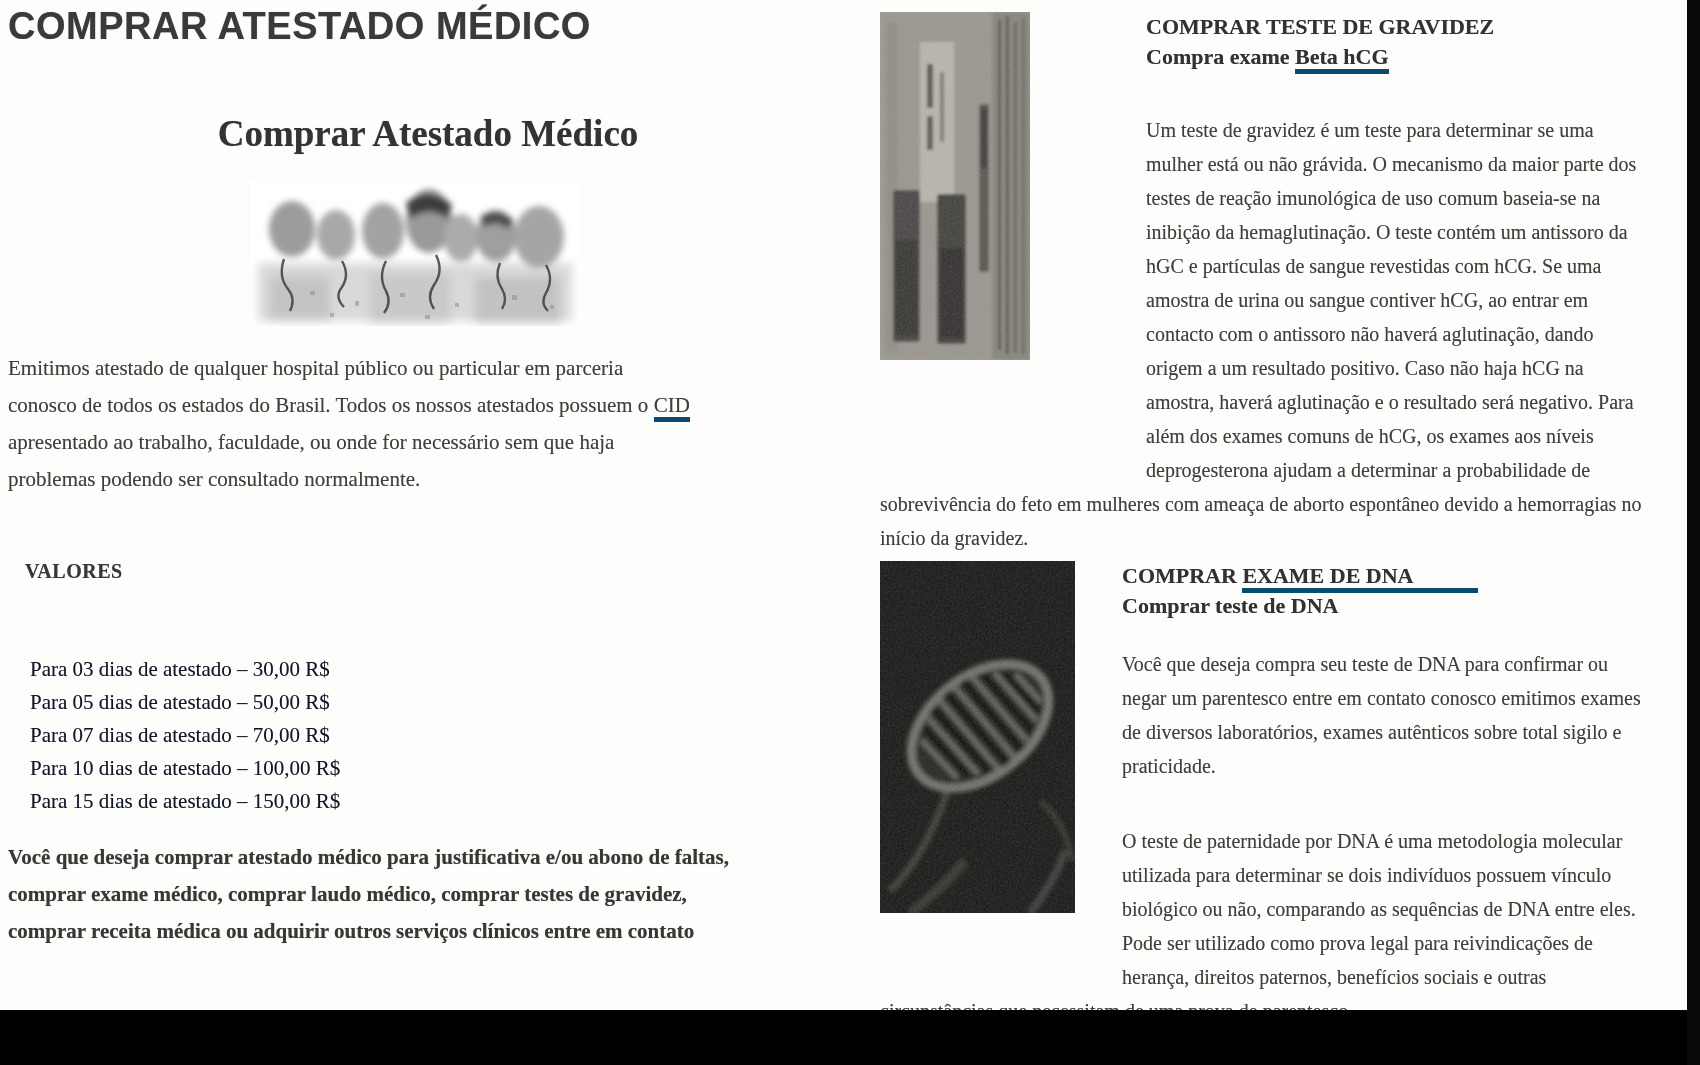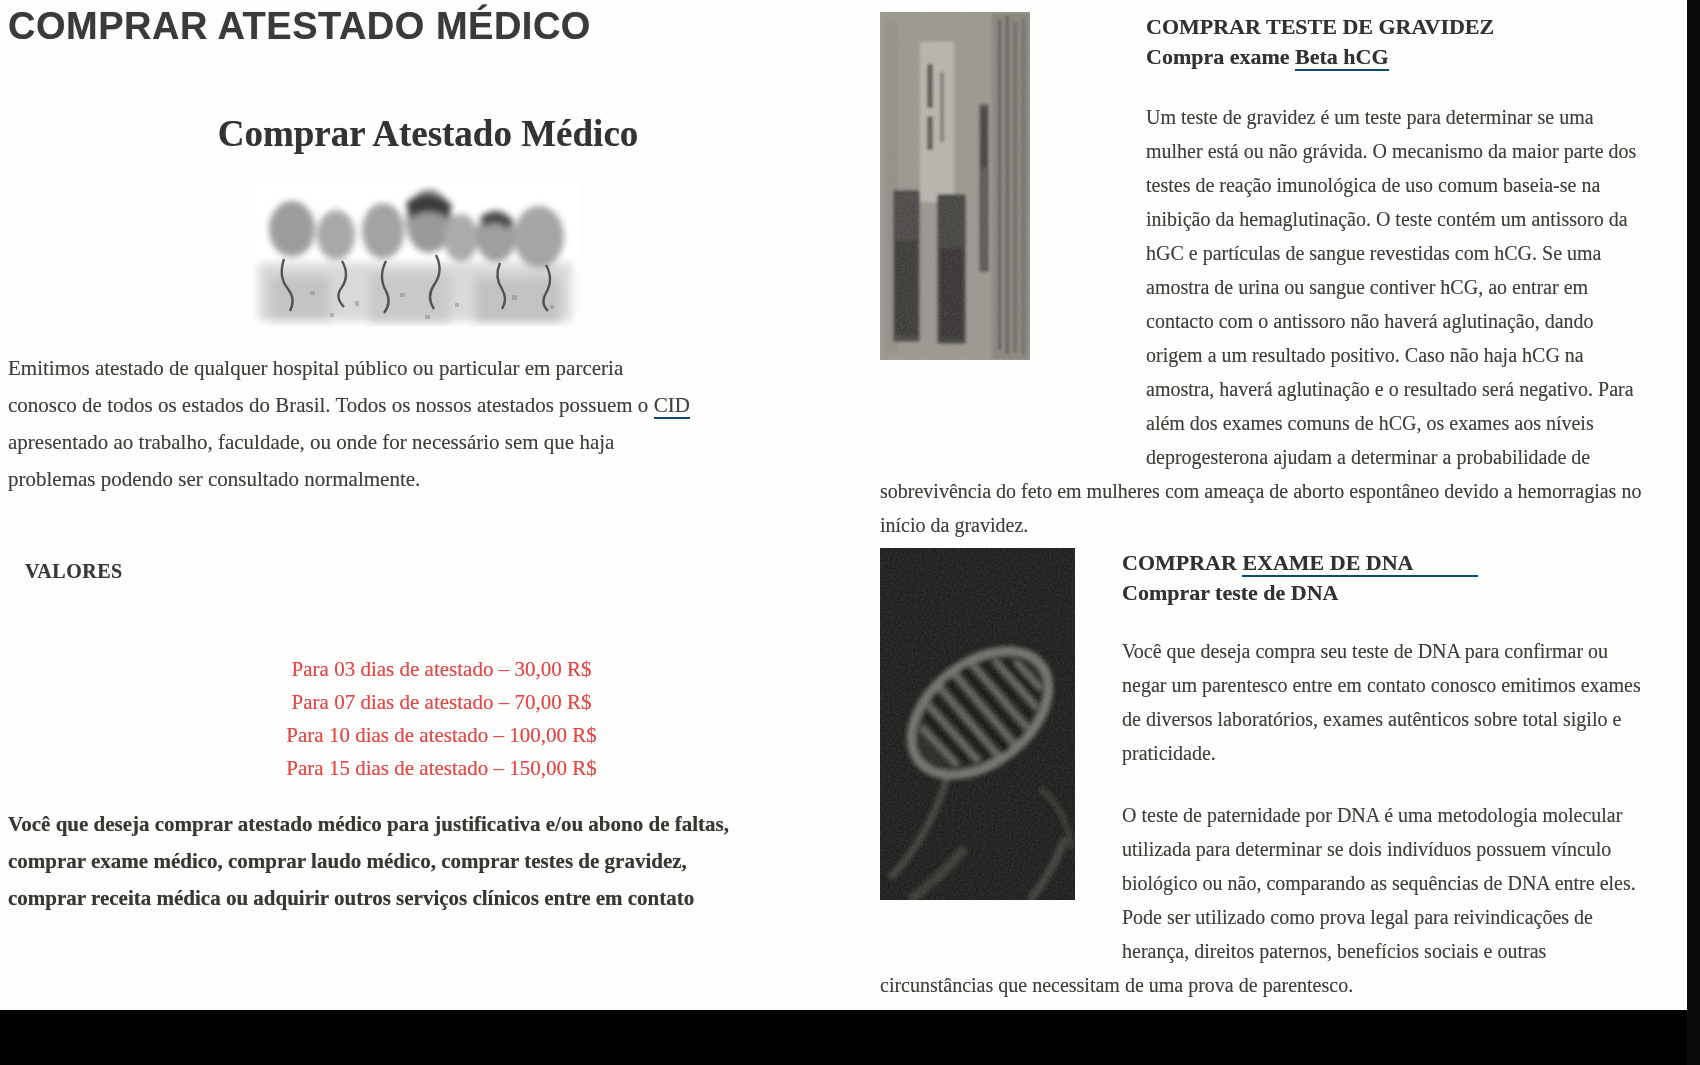--- a/index.html
+++ b/index.html
@@ -10,36 +10,36 @@
   .h1{font-family:"Liberation Sans",sans-serif;font-weight:800;font-size:38px;letter-spacing:.5px;
       color:#3a3a3a;margin:4px 0 0 0;white-space:nowrap;text-shadow:0 0 .7px rgba(58,58,58,.55);}
   .h2{font-weight:bold;font-size:37px;color:#333;margin:64px 0 0 0;text-align:center;width:840px;
       text-shadow:0 0 .7px rgba(51,51,51,.5);}
   .doctors-wrap{margin:26px 0 0 242px;width:330px;height:145px;}
   .para{margin-top:24px;font-size:21px;line-height:37px;color:#413f3c;
         text-shadow:0 0 .6px rgba(65,63,60,.45);}
   .para .ln{white-space:nowrap;}
   .valores{font-weight:bold;font-size:20px;color:#3a3836;margin:62px 0 0 17px;letter-spacing:.5px;
            text-shadow:0 0 .6px rgba(58,56,54,.5);}
-  .prices{margin:70px 0 0 22px;font-size:21px;line-height:33px;color:#ef4444;
-          text-shadow:0 0 .6px rgba(69,67,63,.45);text-align:center;}
+  .prices{margin:70px 0 0 22px;font-size:21px;line-height:33px;color:#0f172a;
+          text-shadow:0 0 .6px rgba(69,67,63,.45);}
   .prices .ln{white-space:nowrap;}
   .cta{margin-top:21px;font-weight:bold;font-size:21px;line-height:37px;color:#393734;
        text-shadow:0 0 .7px rgba(57,55,52,.5);}
   .cta .ln{white-space:nowrap;}
-  a.doc-link{color:inherit;text-decoration:none;border-bottom:2px solid #0c4a6e;cursor:pointer;}
+  a.doc-link{color:inherit;text-decoration:none;border-bottom:5px solid #0c4a6e;cursor:pointer;}
   
   #right-col{position:absolute;left:880px;top:8px;width:762px;}
   .float-img{float:left;}
   .float-a{width:150px;height:450px;margin-right:116px;}
   .float-b{width:195px;height:420px;margin-right:47px;}
   .h3{font-weight:bold;font-size:22px;line-height:30px;color:#343230;margin:4px 0 0 0;
       text-shadow:0 0 .6px rgba(52,50,48,.5);white-space:nowrap;}
   .h3 .sub{font-weight:bold;}
-  .rc-para{font-size:20px;line-height:34px;color:#413f3c;margin:28px 0 0 0;
+  .rc-para{font-size:20px;line-height:34px;color:#413f3c;margin:41px 0 0 0;
            text-shadow:0 0 .6px rgba(65,63,60,.45);}
   .rc-para2{margin-top:26px;}
   .sec-b-wrap{margin-top:6px;}
   .ext-underline{border-bottom:2px solid #6f6d6a;padding-right:64px;}
   
   #bar-bottom{position:absolute;left:0;top:1010px;width:1700px;height:55px;background:#000;z-index:9;}
   #bar-right{position:absolute;left:1687px;top:0;width:13px;height:1065px;background:#0a0a0a;z-index:9;}
   svg{display:block;}
 </style>
 </head>
@@ -110,20 +110,21 @@
       <div class="ln">Emitimos atestado de qualquer hospital público ou particular em parceria</div>
       <div class="ln"><span>conosco de todos os estados do Brasil. Todos os nossos atestados possuem o </span><a class="doc-link">CID</a></div>
       <div class="ln">apresentado ao trabalho, faculdade, ou onde for necessário sem que haja</div>
       <div class="ln">problemas podendo ser consultado normalmente.</div>
     </div>
 
     <div class="valores">VALORES</div>
 
     <div class="prices">
       <div class="ln">Para 03 dias de atestado – 30,00 R$</div>
+      <div class="ln">Para 05 dias de atestado – 50,00 R$</div>
       <div class="ln">Para 07 dias de atestado – 70,00 R$</div>
       <div class="ln">Para 10 dias de atestado – 100,00 R$</div>
       <div class="ln">Para 15 dias de atestado – 150,00 R$</div>
     </div>
 
     <div class="cta">
       <div class="ln">Você que deseja comprar atestado médico para justificativa e/ou abono de faltas,</div>
       <div class="ln">comprar exame médico, comprar laudo médico, comprar testes de gravidez,</div>
       <div class="ln">comprar receita médica ou adquirir outros serviços clínicos entre em contato</div>
     </div>

